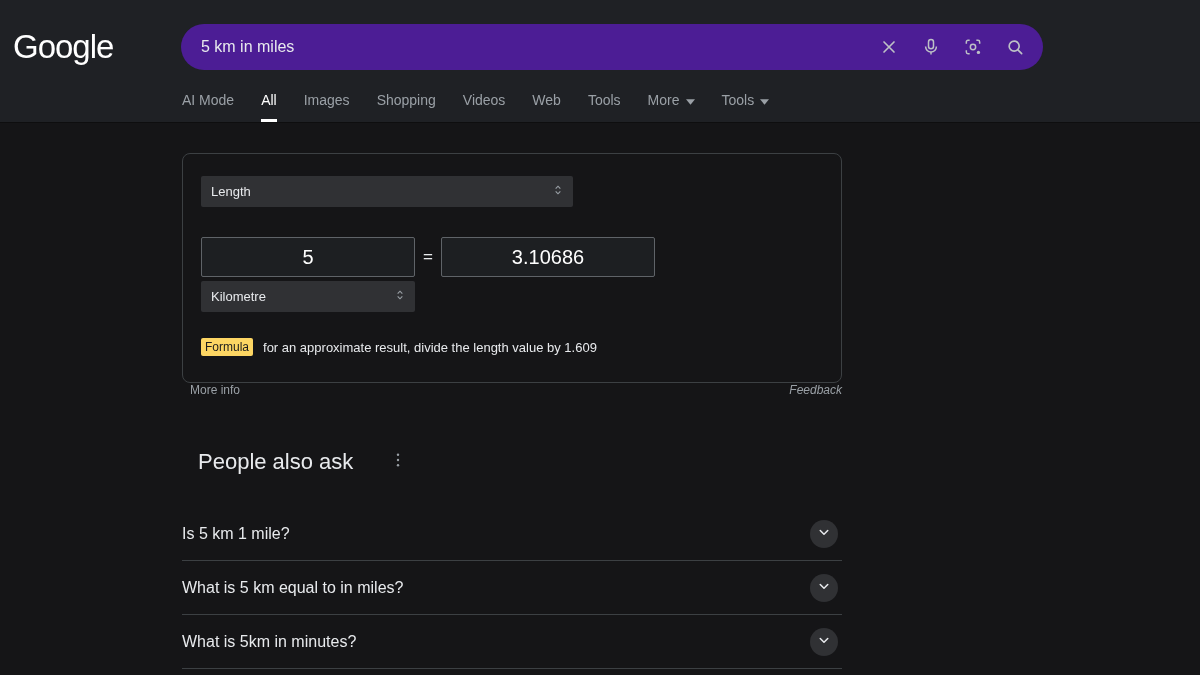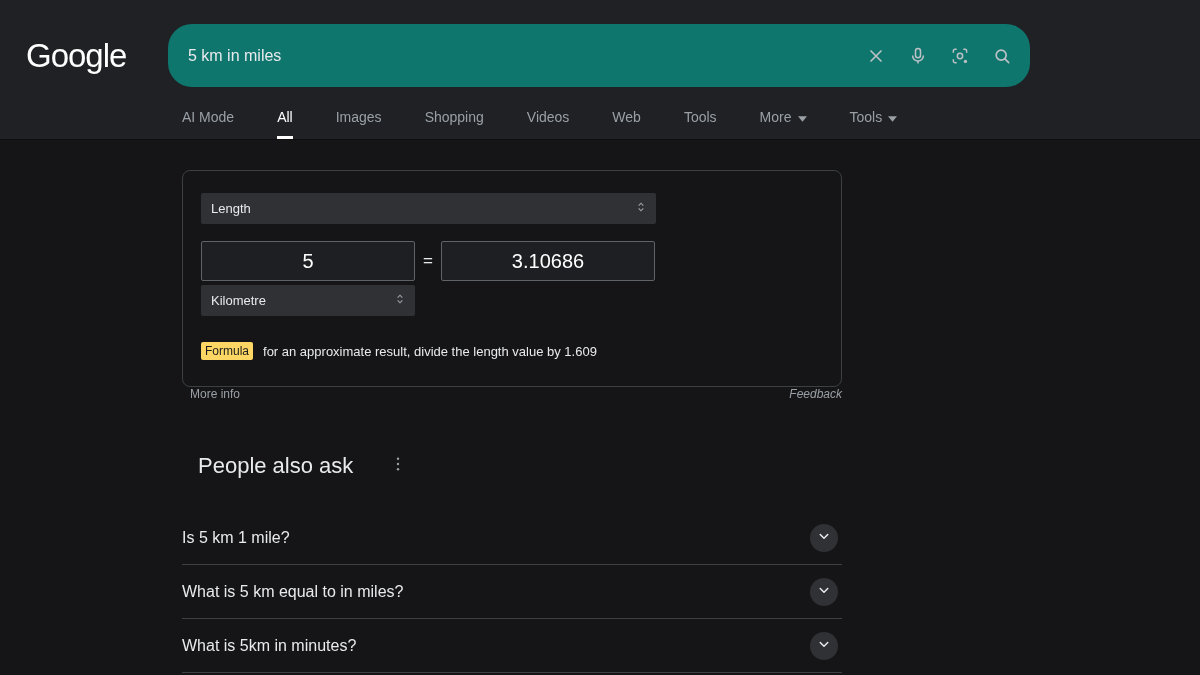--- a/index.html
+++ b/index.html
@@ -7,53 +7,53 @@
   body {
     width:1200px; height:675px; overflow:hidden;
     background:#151517;
     font-family:"Liberation Sans", sans-serif;
     color:#e8eaed;
   }
   
   .header { background:#1f2125; padding-top:24px; border-bottom:1px solid #0e0e0f; }
   .topbar { display:flex; align-items:center; }
   .logo {
-    width:168px; padding-left:26px; font-size:33px; font-weight:500;
-    color:#ffffff; letter-spacing:-1px; cursor:pointer; user-select:none;
+    width:168px; font-size:33px; font-weight:500;
+    color:#ffffff; letter-spacing:-1px; cursor:pointer; user-select:none;margin-left:13px;
   }
   .searchbox {
-    width:862px; height:63px; background:#0f766e; border-radius:24px;
+    width:862px; height:46px; background:#4c1d95; border-radius:24px;
     display:flex; align-items:center; justify-content:space-between;
     padding:0 18px 0 20px;
   }
   .search-text { font-size:16px; color:#e8eaed; }
   .search-icons { display:flex; align-items:center; gap:22px; }
   .search-icons svg { display:block; cursor:pointer; }
   
   .tabs {
-    display:flex; gap:43px; margin-left:182px; margin-top:22px;
+    display:flex; gap:27px; margin-left:182px; margin-top:22px;
     font-size:14px; color:#9aa0a6;
   }
   .tab {
     display:flex; align-items:center; gap:6px;
     padding-bottom:11px; border-bottom:3px solid transparent; cursor:pointer;
   }
   .tab.active { color:#ffffff; border-bottom-color:#ffffff; }
   
   .content { padding:30px 0 0 182px; }
   .card {
     width:660px; border:1px solid #3c4043; border-radius:8px;
     padding:22px 18px 26px 18px;
   }
   .select {
     height:31px; background:#303134; border-radius:2px;
     display:flex; align-items:center; justify-content:space-between;
     padding:0 8px 0 10px; font-size:13px; color:#e8eaed; cursor:pointer;
   }
-  .select-wide { width:455px; margin-bottom:17px; }
+  .select-wide { width:372px; margin-bottom:30px; }
   .conv-row { display:flex; align-items:flex-start; }
   .conv-col { width:214px; }
   .num-input {
     height:40px; border:1px solid #5f6368; background:#1d1f22; border-radius:2px;
     display:flex; align-items:center; justify-content:center;
     font-size:20px; color:#ffffff; margin-bottom:4px; cursor:text;
   }
   .equals { width:26px; text-align:center; line-height:40px; font-size:17px; color:#e8eaed; }
   .formula-row { margin-top:26px; display:flex; align-items:center; gap:10px; font-size:13px; color:#e8eaed;text-align:right; }
   .formula-badge {

